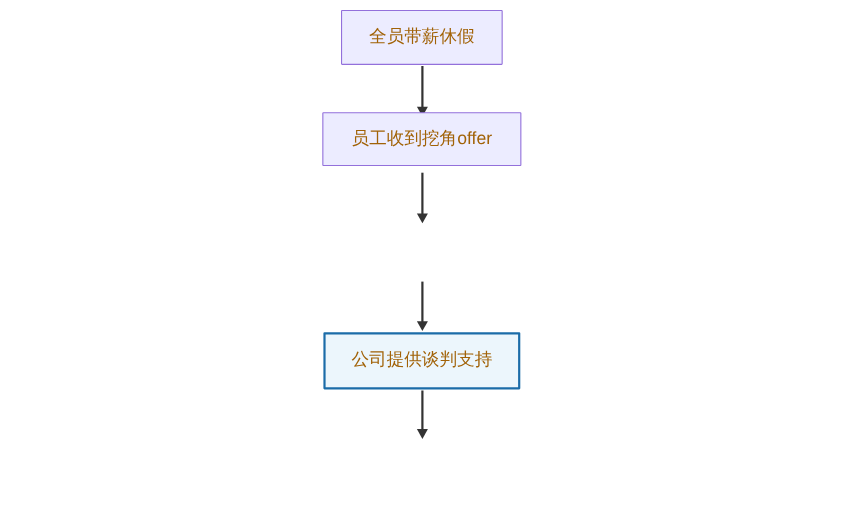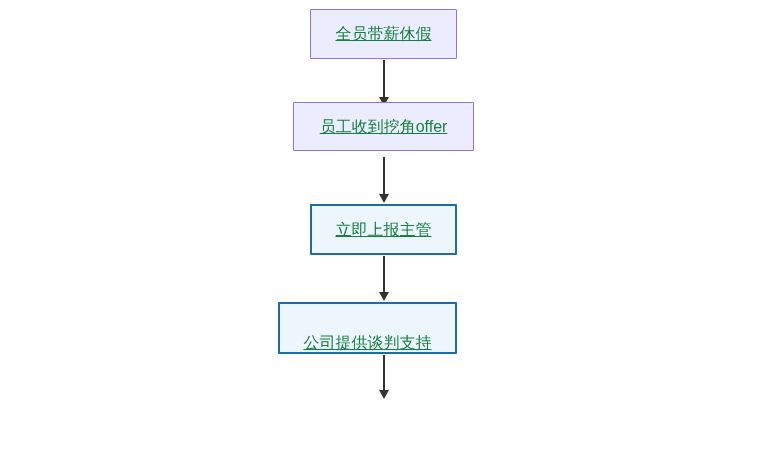--- a/index.html
+++ b/index.html
@@ -15,25 +15,24 @@
     background: #ffffff;
     overflow: hidden;
   }
   .node {
     position: absolute;
     display: flex;
     align-items: center;
     justify-content: center;
     box-sizing: border-box;
     font-size: 16px;
-    color: #15803d;
+    color: #a16207;
     text-align: center;
     line-height: 1.2;
     white-space: nowrap;
-    text-decoration: underline;
   }
   .node-purple {
     background: var(--purple_fill, #ececff);
     border: 1px solid var(--purple_border, #9370db);
     border-radius: 1px;
   }
   .node-blue {
     background: var(--blue_fill, #ecf6fc);
     border: 2px solid var(--blue_border, #1b6ca8);
     border-radius: 1px;
@@ -60,21 +59,21 @@
     height: 0;
     margin-left: -5px;
     border-left: 5px solid transparent;
     border-right: 5px solid transparent;
     border-top: 9px solid var(--edge_color, #333333);
   }
   
   #node-0 { left: 310px; top: 9px;   width: 147px; height: 50px; }
   #node-1 { left: 293px; top: 102px; width: 181px; height: 49px; justify-content: center; }
   #node-2 { left: 310px; top: 204px; width: 147px; height: 51px; }
-  #node-3 { left: 278px; top: 302px; width: 179px; height: 52px; align-items: flex-end; }
+  #node-3 { left: 294px; top: 302px; width: 179px; height: 52px; }
   #node-4 { left: 310px; top: 400px; width: 147px; height: 52px; }
   
   #edge-0 { left: 384px; top: 60px;  height: 46px; }
   #edge-1 { left: 384px; top: 157px; height: 46px; }
   #edge-2 { left: 384px; top: 256px; height: 45px; }
   #edge-3 { left: 384px; top: 355px; height: 44px; }
 </style>
 </head>
 <body>
 
@@ -91,23 +90,20 @@
 
   <div id="node-1" class="node node-purple">
     <span>员工收到挖角offer</span>
   </div>
 
   <div id="edge-1" class="edge">
     <div class="edge-line"></div>
     <div class="edge-head"></div>
   </div>
 
-  <div id="node-2" class="node node-blue">
-    <span>立即上报主管</span>
-  </div>
 
   <div id="edge-2" class="edge">
     <div class="edge-line"></div>
     <div class="edge-head"></div>
   </div>
 
   <div id="node-3" class="node node-blue">
     <span>公司提供谈判支持</span>
   </div>
 

